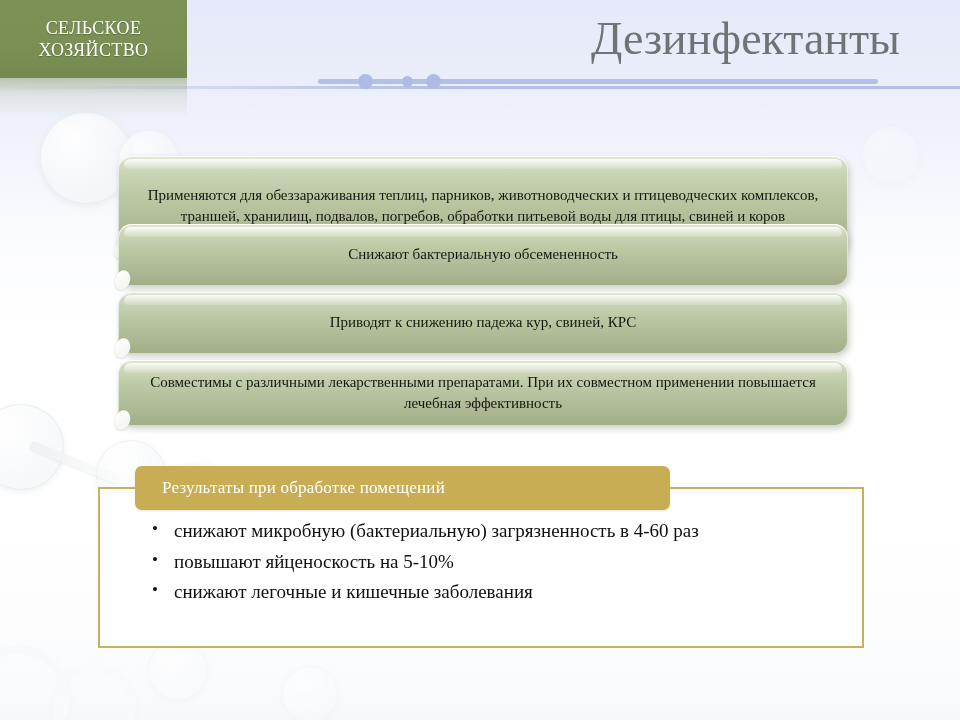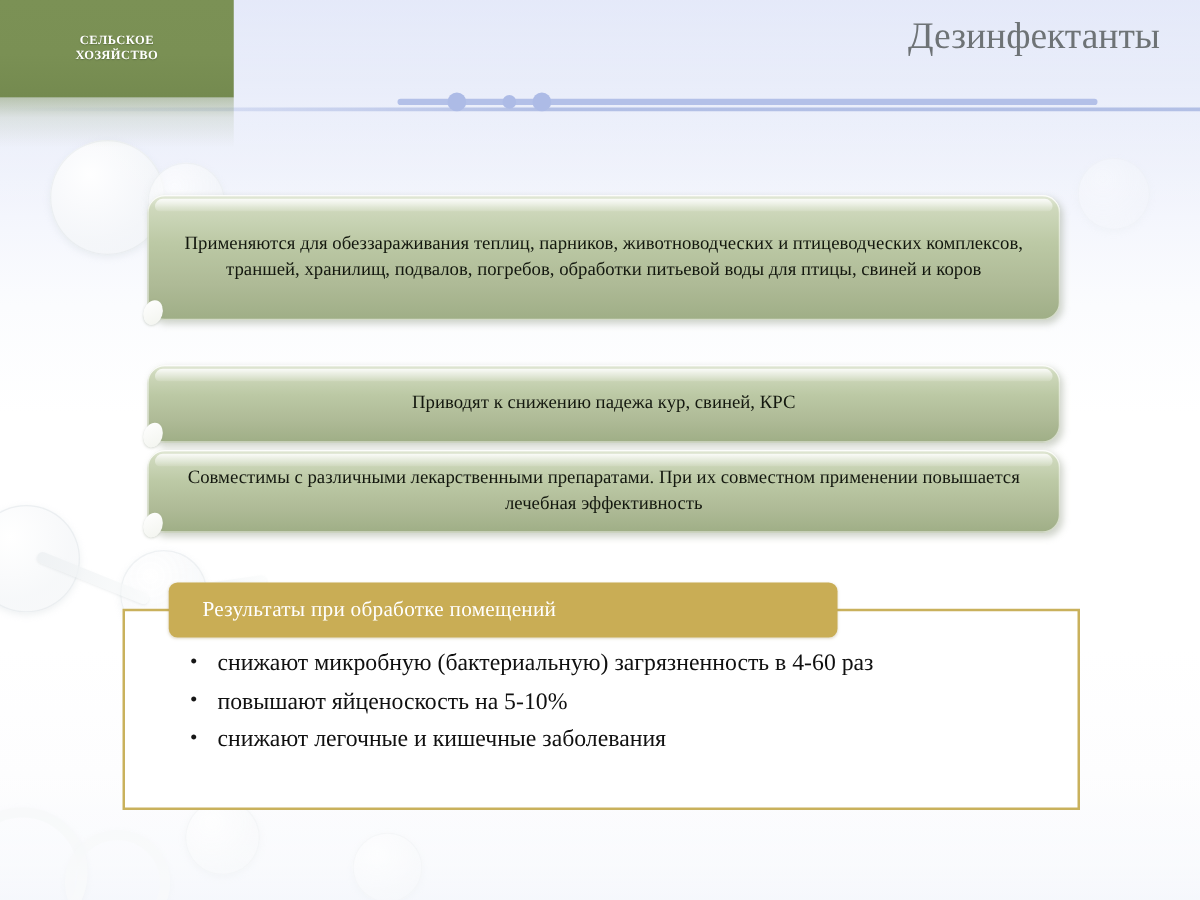--- a/index.html
+++ b/index.html
@@ -40,35 +40,35 @@
   }
 
   
   #catblock{
     position:absolute; left:0; top:0; width:187px; height:78px;
     background:linear-gradient(180deg,#7b9155 0%,#7a9054 55%,#748a4f 100%);
     display:flex; align-items:center; justify-content:center;
     z-index:6;
   }
   #catblock .cat-text{
-    color:#ffffff; font-size:10px; font-weight:bold; line-height:1.25;
+    color:#ffffff; font-size:18px; font-weight:normal; line-height:1.25;
     letter-spacing:.4px; text-align:center;
     font-family:"Liberation Serif", serif;
     text-shadow:0 1px 1px rgba(60,75,40,.45);
   }
   #catshadow{
     position:absolute; left:0; top:78px; width:187px; height:40px;
     background:linear-gradient(180deg, rgba(124,145,86,.45) 0%, rgba(150,168,120,.18) 40%, rgba(255,255,255,0) 100%);
     z-index:5;
   }
 
   
   #title{
-    position:absolute; right:32px; top:12px;
-    font-size:30px; color:#6e7376; letter-spacing:0px;
+    position:absolute; right:60px; top:12px;
+    font-size:46px; color:#6e7376; letter-spacing:0px;
     font-family:"Liberation Serif", serif; white-space:nowrap;
     z-index:6;
     text-align:right;
   }
   #titlerule{
     position:absolute; left:0; top:86px; width:960px; height:3px;
     background:linear-gradient(90deg, rgba(186,197,232,0) 0%, rgba(186,197,232,.55) 22%, rgba(176,189,228,.95) 45%, rgba(176,189,228,.95) 100%);
     z-index:4;
   }
   
@@ -181,20 +181,23 @@
     <div class="bar"></div>
     <div class="dot d1"></div>
     <div class="dot d2"></div>
     <div class="dot d3"></div>
   </div>
   <div id="title">Дезинфектанты</div>
 
   <div class="gbox" id="gb1">
     <div class="gtext">Применяются для обеззараживания теплиц, парников, животноводческих и птицеводческих комплексов, траншей, хранилищ, подвалов, погребов, обработки питьевой воды для птицы, свиней и коров</div>
   </div>
+  <div class="gbox" id="gb2">
+    <div class="gtext">Снижают бактериальную обсемененность</div>
+  </div>
   <div class="gbox" id="gb3">
     <div class="gtext">Приводят к снижению падежа кур, свиней, КРС</div>
   </div>
   <div class="gbox" id="gb4">
     <div class="gtext">Совместимы с различными лекарственными препаратами. При их совместном применении повышается лечебная эффективность</div>
   </div>
 
   <div id="resbox"></div>
   <div id="restab">
     <div class="rt">Результаты при  обработке помещений</div>

